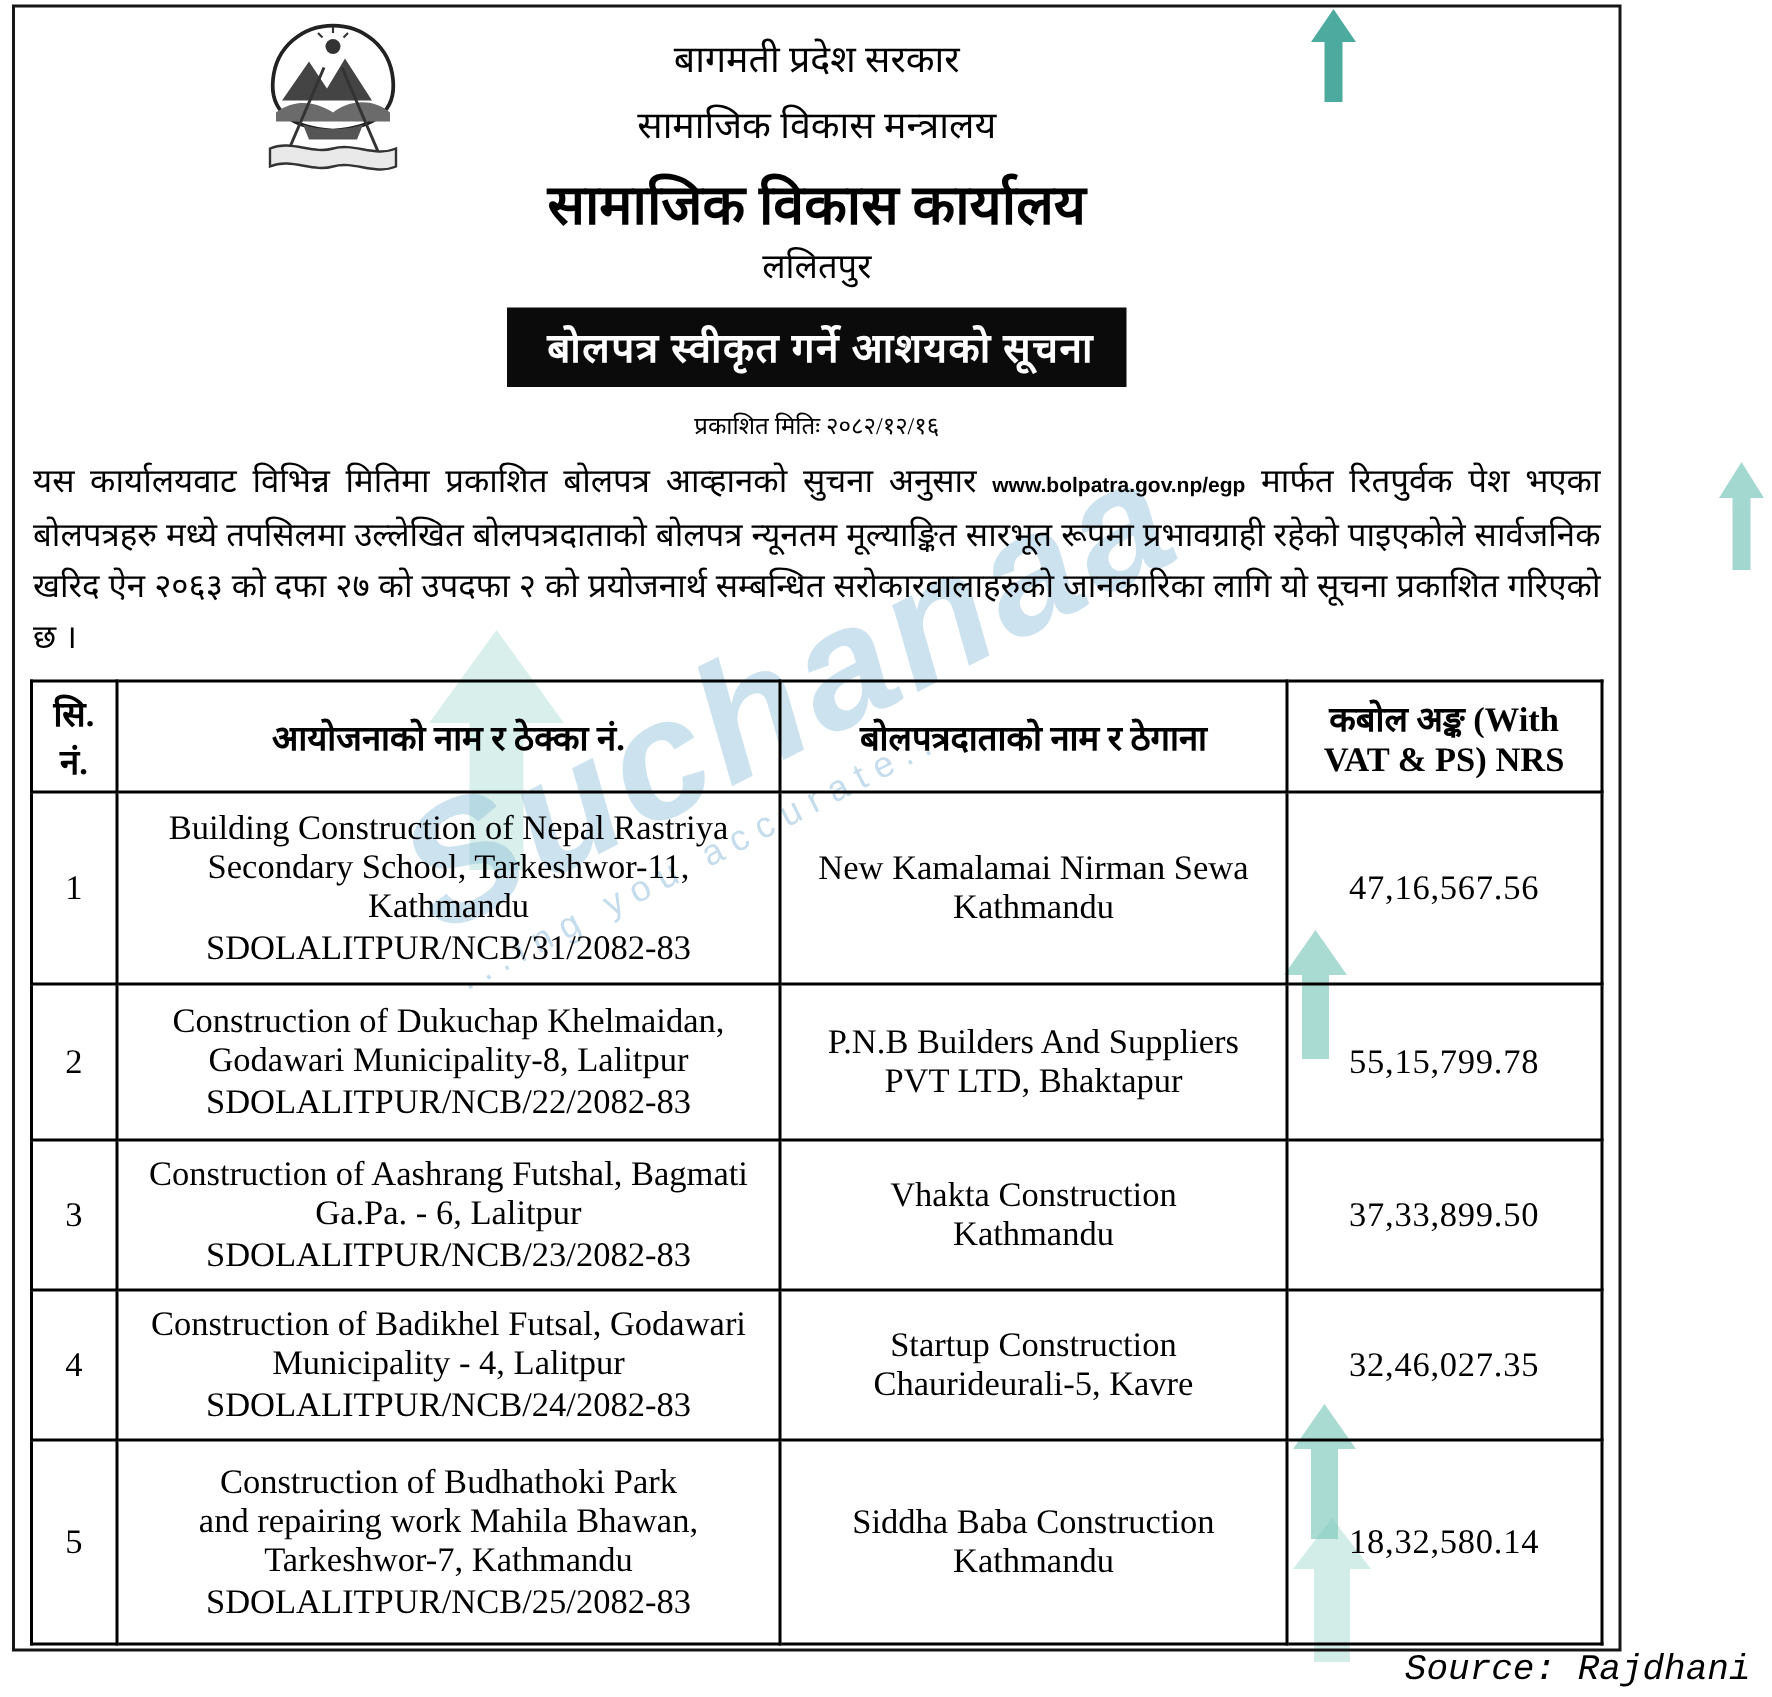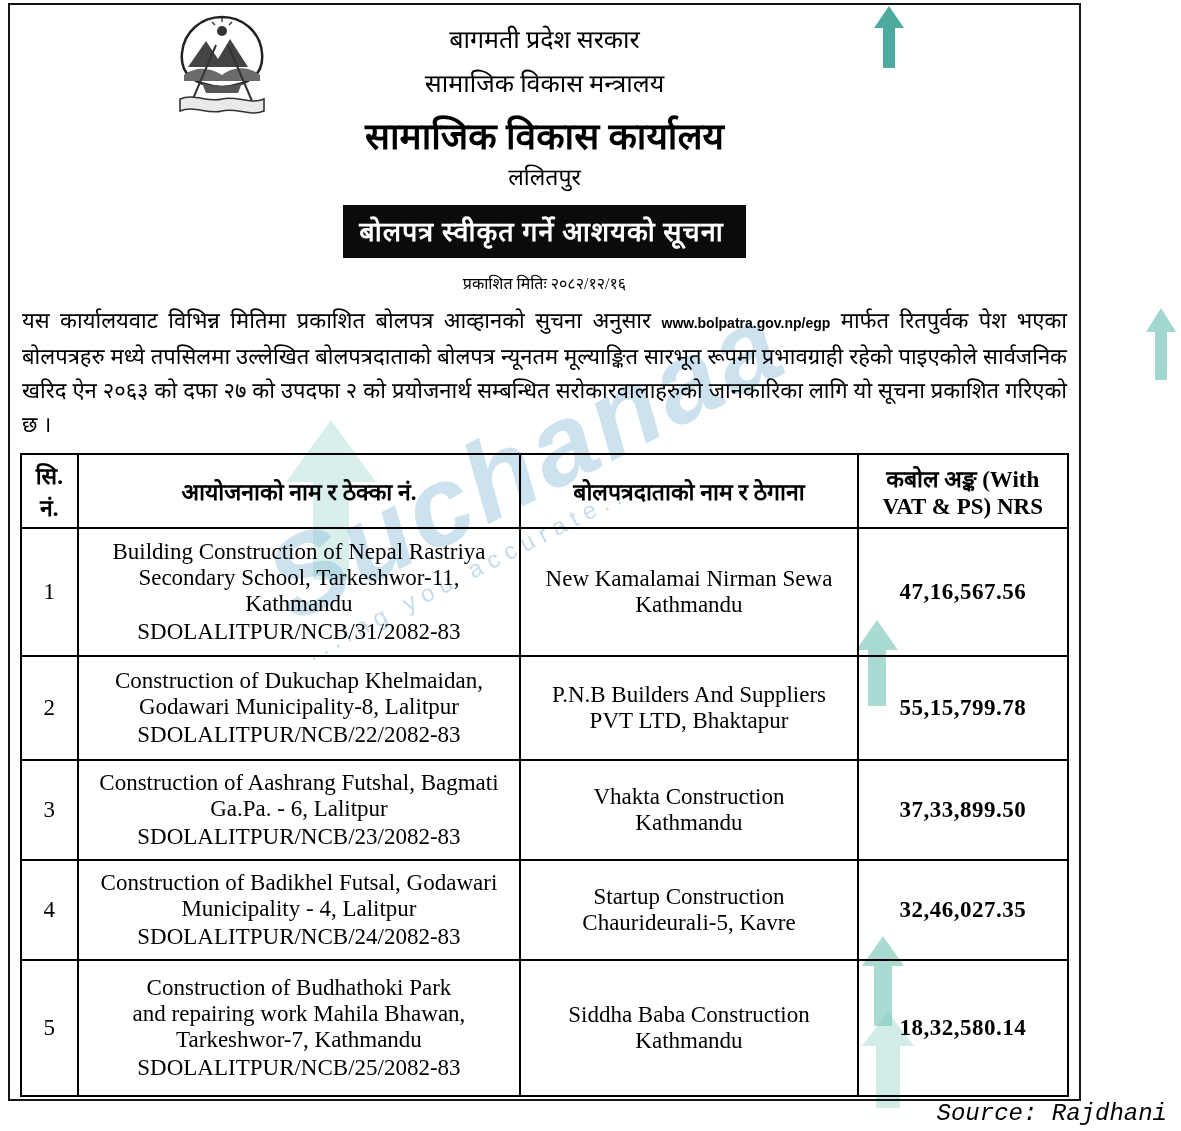--- a/index.html
+++ b/index.html
@@ -31,41 +31,41 @@
   }
   .emblem{position:absolute;left:162px;top:10px;width:100px;height:106px;}
   .hdr{text-align:center;}
   .h1{font-size:25px;margin-top:10px;}
   .h2{font-size:25px;margin-top:10px;}
   .h3{font-size:37px;font-weight:bold;margin-top:10px;}
   .h4{font-size:23px;}
   .banner-wrap{text-align:center;margin-top:13px;}
   .banner{
     display:inline-block;background:#0b0b0b;color:#fff;font-weight:bold;
-    font-size:27px;padding:7px 22px 9px 16px;letter-spacing:1px;
+    font-size:27px;padding:7px 22px 9px 27px;letter-spacing:1px;
   }
   .pubdate{text-align:center;font-size:16px;margin-top:14px;}
   .para{
     font-size:22px;line-height:34px;margin:10px 2px 0 2px;text-align:justify;
   }
   .para b{font-family:"Liberation Sans","DejaVu Sans",sans-serif;font-size:14px;}
   
   .tbl{
     width:100%;border-collapse:collapse;margin-top:11px;table-layout:fixed;
   }
   .tbl th,.tbl td{
     border:2px solid #000;text-align:center;vertical-align:middle;
     padding:4px 6px;box-sizing:border-box;
   }
   .tbl th{font-size:23px;font-weight:bold;height:64px;}
   .tbl td{font-size:23px;}
   .pre{white-space:pre-line;}
   .pname{white-space:pre-line;}
   .pcode{margin-top:2px;}
-  .amount{letter-spacing:0.5px;font-weight:bold;}
+  .amount{letter-spacing:0.5px;}
   .tbl tbody tr:nth-child(1){height:128px;}
   .tbl tbody tr:nth-child(2){height:104px;}
   .tbl tbody tr:nth-child(3){height:100px;}
   .tbl tbody tr:nth-child(4){height:100px;}
   .tbl tbody tr:nth-child(5){height:136px;}
   .source{
     position:absolute;right:14px;bottom:4px;font-style:italic;font-size:24px;
     font-family:Liberation Mono, monospace;
   }
 </style>

